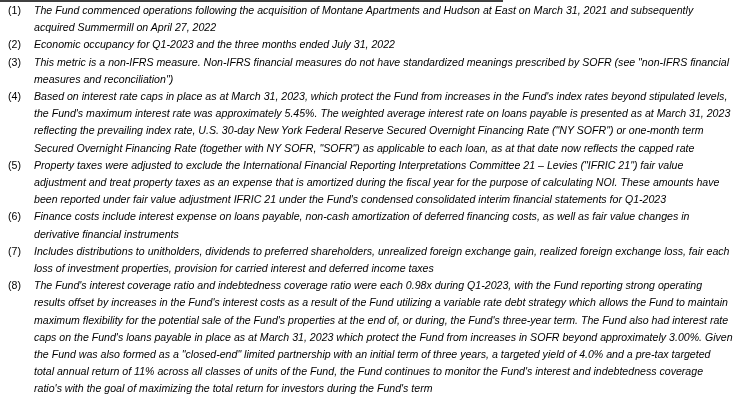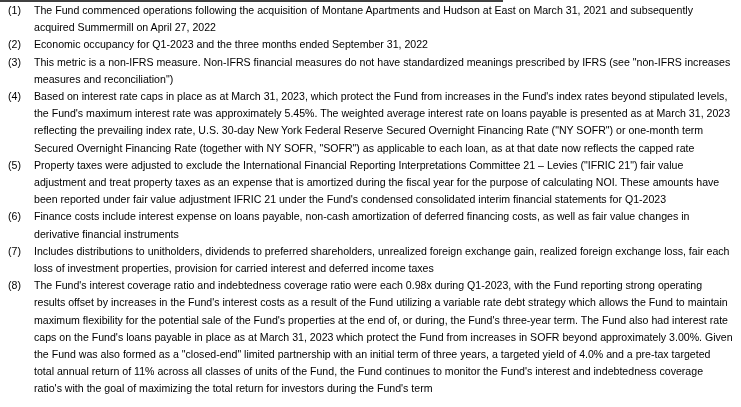--- a/index.html
+++ b/index.html
@@ -32,41 +32,42 @@
   .footnote {
     display: flex;
     align-items: flex-start;
   }
   .footnote .marker {
     flex: 0 0 26px;
     white-space: nowrap;
   }
   .footnote .text {
     flex: 1;
+    font-style: italic;
   }
 </style>
 </head>
 <body style="background: rgb(255, 255, 255); color: rgb(0, 0, 0);">
 
 <div class="page">
   <div class="divider" style="background: rgb(64, 64, 64);"></div>
   <div class="footnotes" id="footnotes-list">
   <div class="footnote">
     <span class="marker">(1)</span>
     <span class="text">The Fund commenced operations following the acquisition of Montane Apartments and Hudson at East on March 31, 2021 and subsequently acquired Summermill on April 27, 2022</span>
   </div>
 
   <div class="footnote">
     <span class="marker">(2)</span>
-    <span class="text">Economic occupancy for Q1-2023 and the three months ended September 31, 2022</span>
+    <span class="text">Economic occupancy for Q1-2023 and the three months ended July 31, 2022</span>
   </div>
 
   <div class="footnote">
     <span class="marker">(3)</span>
-    <span class="text">This metric is a non-IFRS measure. Non-IFRS financial measures do not have standardized meanings prescribed by IFRS (see "non-IFRS increases measures and reconciliation")</span>
+    <span class="text">This metric is a non-IFRS measure. Non-IFRS financial measures do not have standardized meanings prescribed by SOFR (see "non-IFRS financial measures and reconciliation")</span>
   </div>
 
   <div class="footnote">
     <span class="marker">(4)</span>
     <span class="text">Based on interest rate caps in place as at March 31, 2023, which protect the Fund from increases in the Fund's index rates beyond stipulated levels, the Fund's maximum interest rate was approximately 5.45%. The weighted average interest rate on loans payable is presented as at March 31, 2023 reflecting the prevailing index rate, U.S. 30-day New York Federal Reserve Secured Overnight Financing Rate ("NY SOFR") or one-month term Secured Overnight Financing Rate (together with NY SOFR, "SOFR") as applicable to each loan, as at that date now reflects the capped rate</span>
   </div>
 
   <div class="footnote">
     <span class="marker">(5)</span>
     <span class="text">Property taxes were adjusted to exclude the International Financial Reporting Interpretations Committee 21 – Levies ("IFRIC 21") fair value adjustment and treat property taxes as an expense that is amortized during the fiscal year for the purpose of calculating NOI. These amounts have been reported under fair value adjustment IFRIC 21 under the Fund's condensed consolidated interim financial statements for Q1-2023</span>

